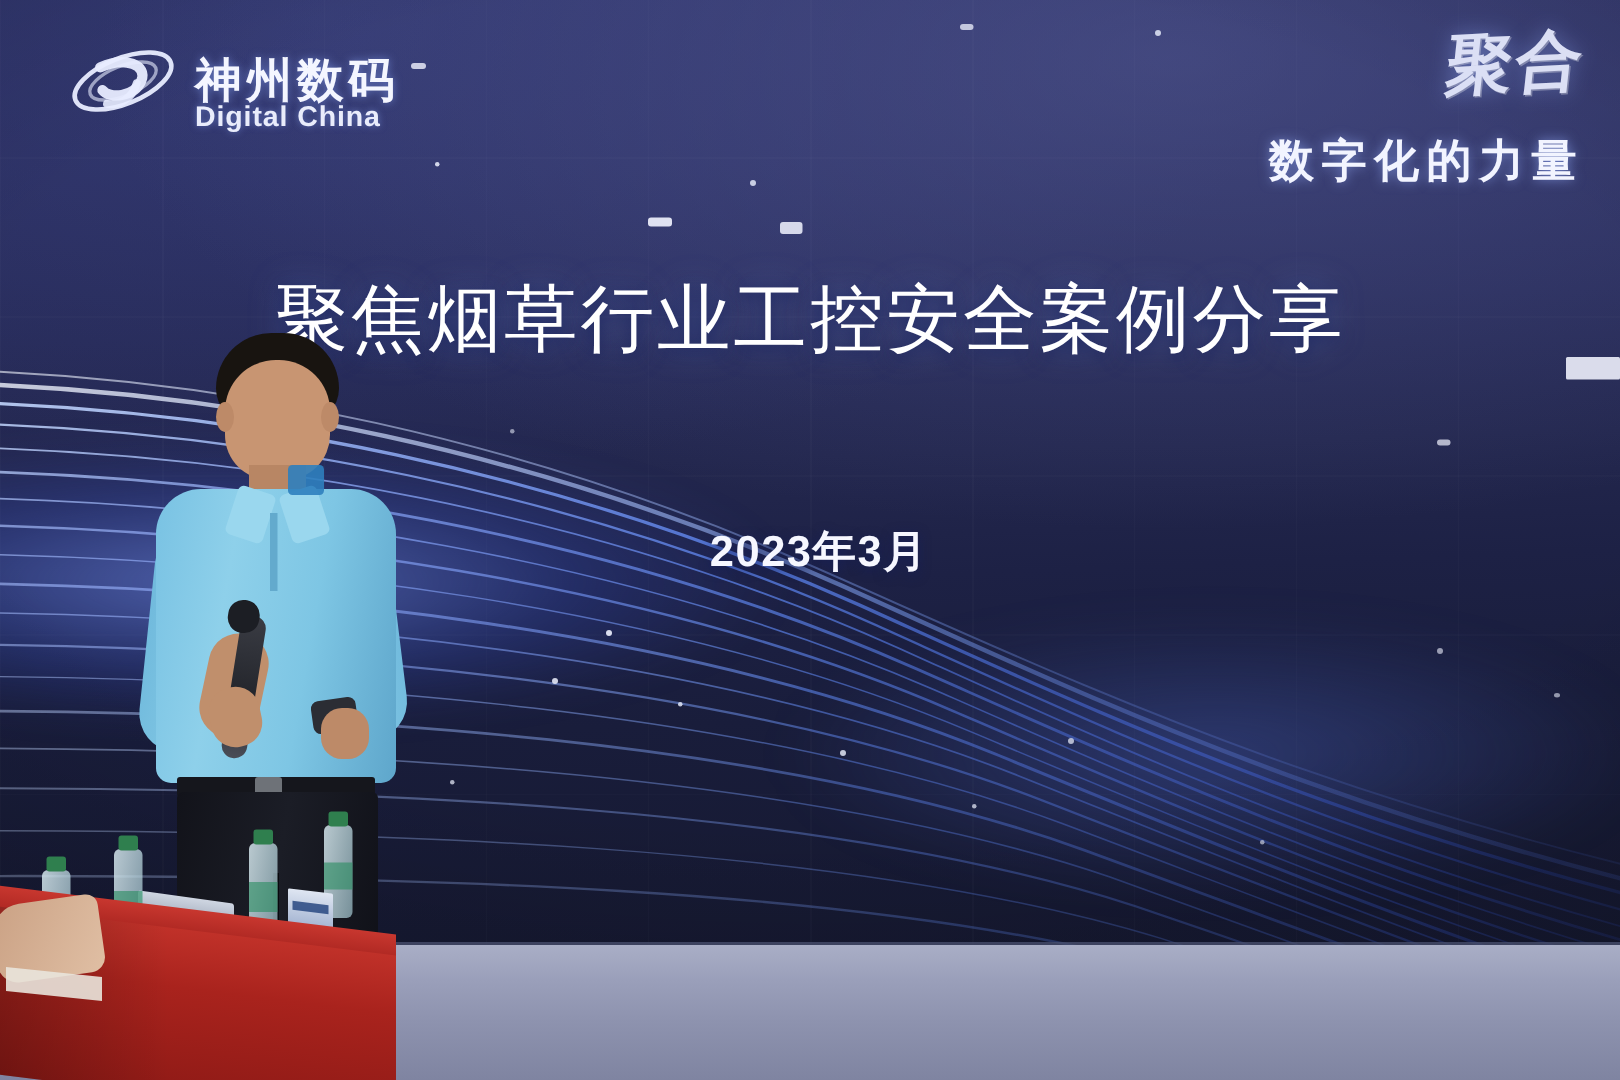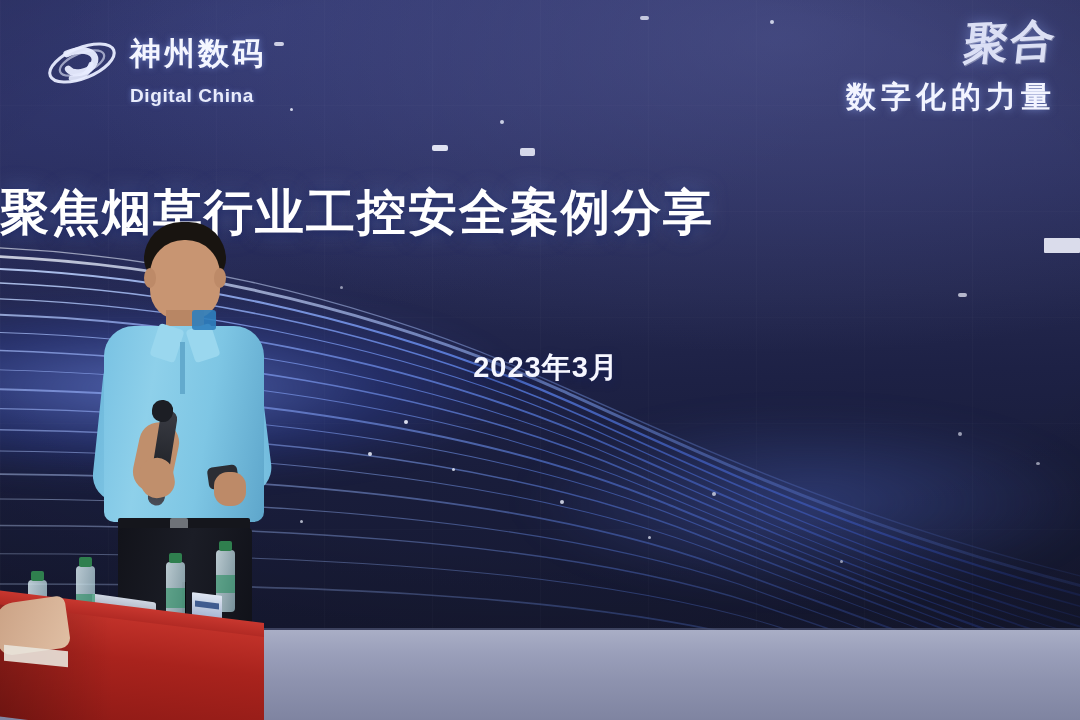--- a/index.html
+++ b/index.html
@@ -53,40 +53,40 @@
   
   .logo-dc{position:absolute;left:44px;top:20px;display:flex;align-items:center;gap:10px;}
   .dc-mark{width:76px;height:58px;}
   .dc-words{line-height:1;}
   .dc-cn{
     font-size:31px;font-weight:700;color:#f4f6ff;letter-spacing:3px;
     text-shadow:0 0 6px rgba(140,170,255,.55);
     margin-top:18px;
   }
   .dc-en{
-    font-size:19px;font-weight:700;color:#e9ecfb;letter-spacing:.6px;margin-top:17px;
+    font-size:19px;font-weight:700;color:#e9ecfb;letter-spacing:.6px;margin-top:0;
     text-shadow:0 0 5px rgba(140,170,255,.5);
   }
 
   .logo-ev{position:absolute;right:24px;top:16px;text-align:right;}
   .ev-cal{
     font-size:44px;font-weight:700;color:#e8ecff;letter-spacing:2px;
     font-family:"DejaVu Serif","Liberation Serif",serif;
     transform:skewX(-9deg) rotate(-3deg);
     text-shadow:1px 1px 0 rgba(255,255,255,.35), 0 0 14px rgba(150,175,255,.5);
     opacity:.93;
   }
   .ev-sub{
-    font-size:30px;font-weight:700;color:#f2f4ff;letter-spacing:5px;margin-top:2px;
+    font-size:30px;font-weight:700;color:#f2f4ff;letter-spacing:5px;margin-top:12px;
     text-shadow:0 0 8px rgba(150,175,255,.6);
   }
 
   .slide-title{
-    position:absolute;left:0;right:0;top:180px;
-    font-size:49px;font-weight:700;color:#ffffff;letter-spacing:2px;
+    position:absolute;left:0;right:0;top:180px;text-align:center;
+    font-size:49px;font-weight:400;color:#ffffff;letter-spacing:2px;
     text-shadow:0 2px 10px rgba(20,30,90,.85), 0 0 22px rgba(150,180,255,.35);
   }
   .slide-date{
     position:absolute;left:12px;right:0;top:348px;text-align:center;
     font-size:29px;font-weight:700;color:#f6f7ff;letter-spacing:1px;
     text-shadow:0 2px 8px rgba(20,30,90,.8);
   }
   .slide-org{
     position:absolute;left:0;right:0;top:455px;text-align:center;
     font-size:33px;font-weight:700;color:#ffffff;letter-spacing:2px;

